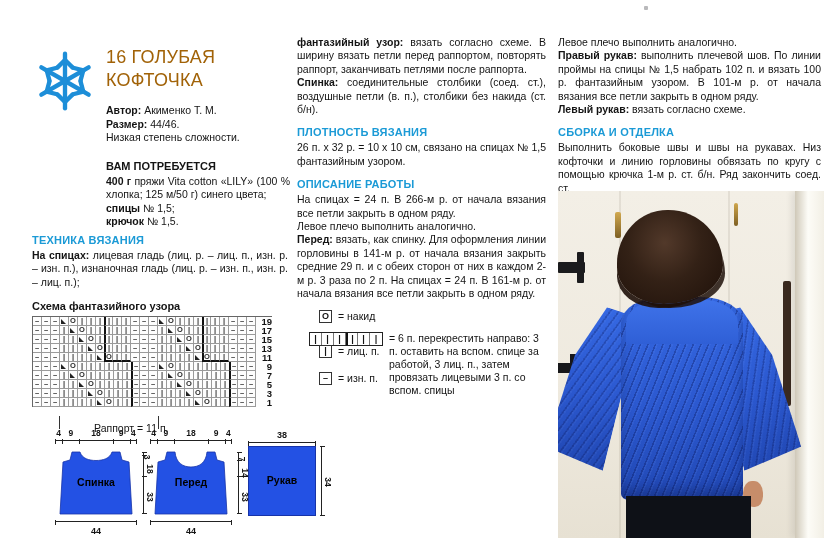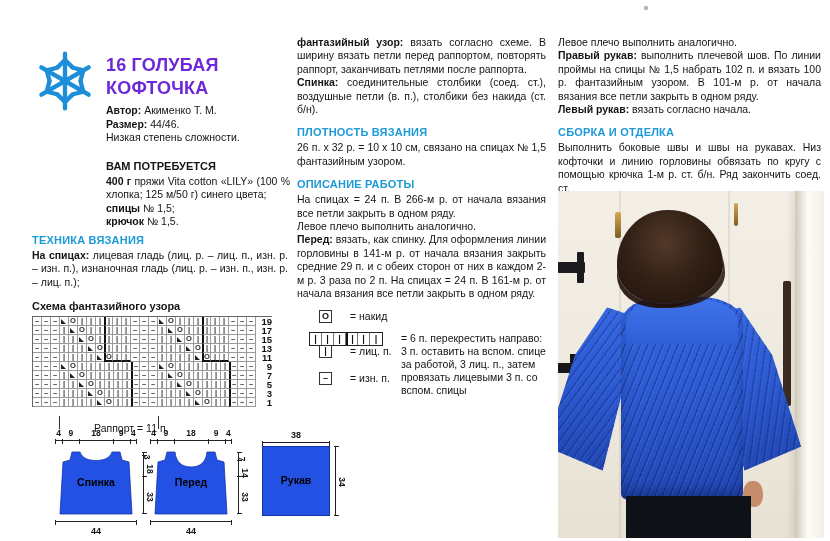--- a/index.html
+++ b/index.html
@@ -8,22 +8,22 @@
   .page *{box-sizing:border-box;}
 
   
   .txt{font-size:10.5px;line-height:13.4px;text-align:justify;}
   .lead{font-weight:bold;margin-top:26px;}
   .bluehead{font-size:11px;font-weight:bold;color:#1b9ad6;letter-spacing:.2px;margin:10px 0 3px 0;}
   .blackhead{font-size:11px;font-weight:bold;margin:0 0 3px 0;}
 
   
   .snowflake{position:absolute;left:34px;top:50px;width:62px;height:62px;}
-  .title{position:absolute;left:106px;top:54px;font-size:18px;font-weight:bold;line-height:23px;
-         letter-spacing:.2px;color:#6d28d9;}
+  .title{position:absolute;left:106px;top:46px;font-size:18px;font-weight:normal;line-height:23px;
+         letter-spacing:.2px;color:#a16207;}
   .meta{position:absolute;left:106px;top:104px;width:182px;font-size:10.5px;line-height:13.5px;}
   .needblock{position:absolute;left:106px;top:160px;width:184px;}
   .leftcol{position:absolute;left:32px;top:234px;width:256px;}
   .charttitle{font-size:11px;font-weight:bold;margin:11px 0 4px 0;}
 
   
   .chartwrap{position:relative;margin-top:2px;}
   .cgrid{display:inline-block;border-left:1px solid #666;border-top:1px solid #666;background:#fdfdfd;}
   .crow{display:flex;height:9px;}
   .cc{width:9px;height:9px;border-right:1px solid #9a9a9a;border-bottom:1px solid #9a9a9a;
@@ -52,21 +52,21 @@
   
   .midcol{position:absolute;left:297px;top:36px;width:249px;}
   .rightcol{position:absolute;left:558px;top:36px;width:263px;}
   .midcol p,.rightcol p{margin:0;}
 
   
   .leg{margin-top:9px;display:flex;align-items:flex-start;}
   .lbox{width:13px;height:13px;border:1.3px solid #333;display:flex;align-items:center;justify-content:center;
         font-size:9px;font-weight:bold;flex:0 0 auto;background:#fff;position:relative;}
   .lbox .tri{width:0;height:0;border-left:7px solid #222;border-top:7px solid transparent;}
-  .ltext{font-size:10.5px;line-height:13px;margin-left:18px;}
+  .ltext{font-size:10.5px;line-height:13px;margin-left:6px;}
   .cablecells{display:flex;border:1.6px solid #222;flex:0 0 auto;}
   .cablecells span{width:12px;height:12px;border-right:1px solid #777;font-size:9px;font-weight:bold;
         text-align:center;line-height:12px;background:#fff;}
   .cablecells span:last-child{border-right:none;}
   .cablecells span.bdiv{border-left:2px solid #111;}
   .leg.indent{margin-left:22px;}
   .leg .ltext.wide{width:150px;text-align:left;}
 
   
   .photo{position:absolute;left:558px;top:191px;width:266px;height:347px;overflow:hidden;
@@ -556,21 +556,21 @@
     <span class="vlab" style="left:90px;top:26px;">7</span>
     <span class="vlab" style="left:90px;top:40px;">14</span>
     <span class="vlab" style="left:90px;top:64px;">33</span>
     <div class="mline" style="left:0;top:93px;width:82px;">
         <i style="left:0"></i>
         <i style="right:0"></i>
       </div>
     <span class="blabel" style="left:41px;top:98px;">44</span>
   </div>
 
-  <div class="diag" style="left:248px;top:432px;width:80px;height:100px;margin-left:14px;">
+  <div class="diag" style="left:248px;top:432px;width:80px;height:100px;">
     <span class="blabel" style="left:34px;top:-2px;">38</span>
     <div class="mline" style="left:0;top:10px;width:68px;">
         <i style="left:0"></i>
         <i style="right:0"></i>
       </div>
     <div style="position:absolute;left:0;top:14px;width:68px;height:70px;background:#2351e4;border:1px solid #1733a8;"></div>
     <div class="dlabel" style="left:0;top:42px;width:68px;">Рукав</div>
     <div class="vline" style="left:73px;top:14px;height:70px;">
         <i style="top:0"></i>
         <i style="bottom:0"></i>
@@ -611,21 +611,21 @@
     </div>
     <div class="leg indent" style="margin-top:14px">
       <span class="lbox">–</span>
       <span class="ltext">= изн. п.</span>
     </div>
   </div>
 
   <div class="rightcol">
     <p class="txt">Левое плечо выполнить аналогично.</p>
     <p class="txt"><span class="lead">Правый рукав:</span><span> выполнить плечевой шов. По линии проймы на спицы № 1,5 набрать 102 п. и вязать 100 р. фантазийным узором. В 101-м р. от начала вязания все петли закрыть в одном ряду.</span></p>
-    <p class="txt"><span class="lead">Левый рукав:</span><span> вязать согласно начала.</span></p>
+    <p class="txt"><span class="lead">Левый рукав:</span><span> вязать согласно схеме.</span></p>
     <div class="bluehead">СБОРКА И ОТДЕЛКА</div>
     <p class="txt">Выполнить боковые швы и швы на рукавах. Низ кофточки и линию горловины обвязать по кругу с помощью крючка 1-м р. ст. б/н. Ряд закончить соед. ст.</p>
   </div>
 
   <div class="photo">
     <div class="pline" style="left:23%"></div>
     <div class="pline" style="left:64%"></div>
     <div class="ironbar1"></div>
     <div class="ironbar1b"></div>
     <div class="ironbar2"></div>

